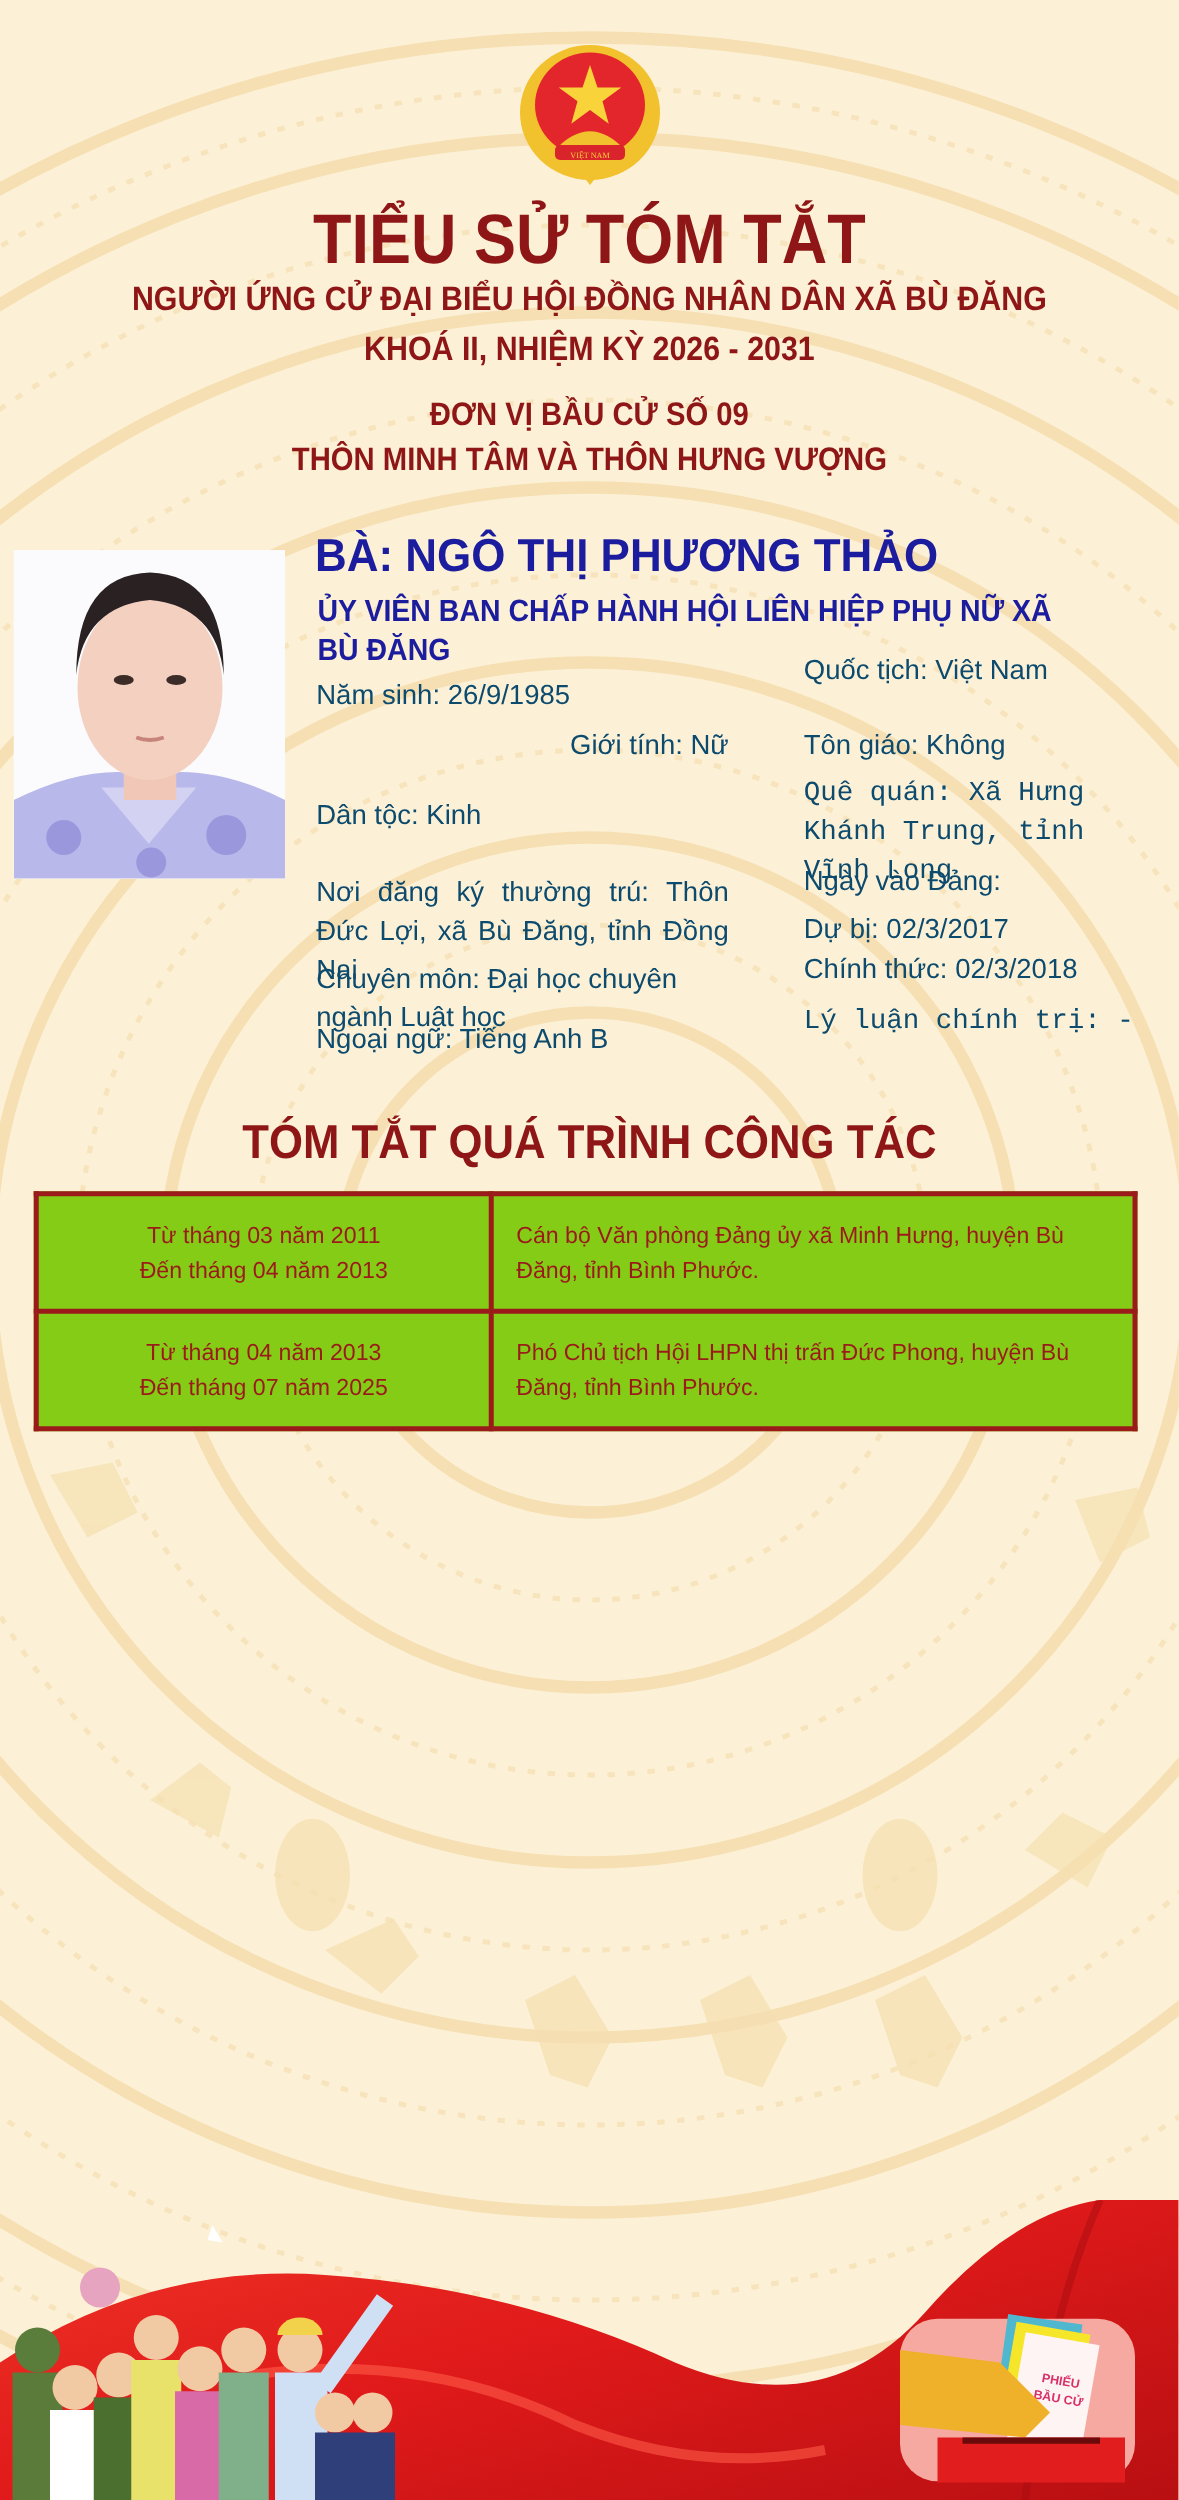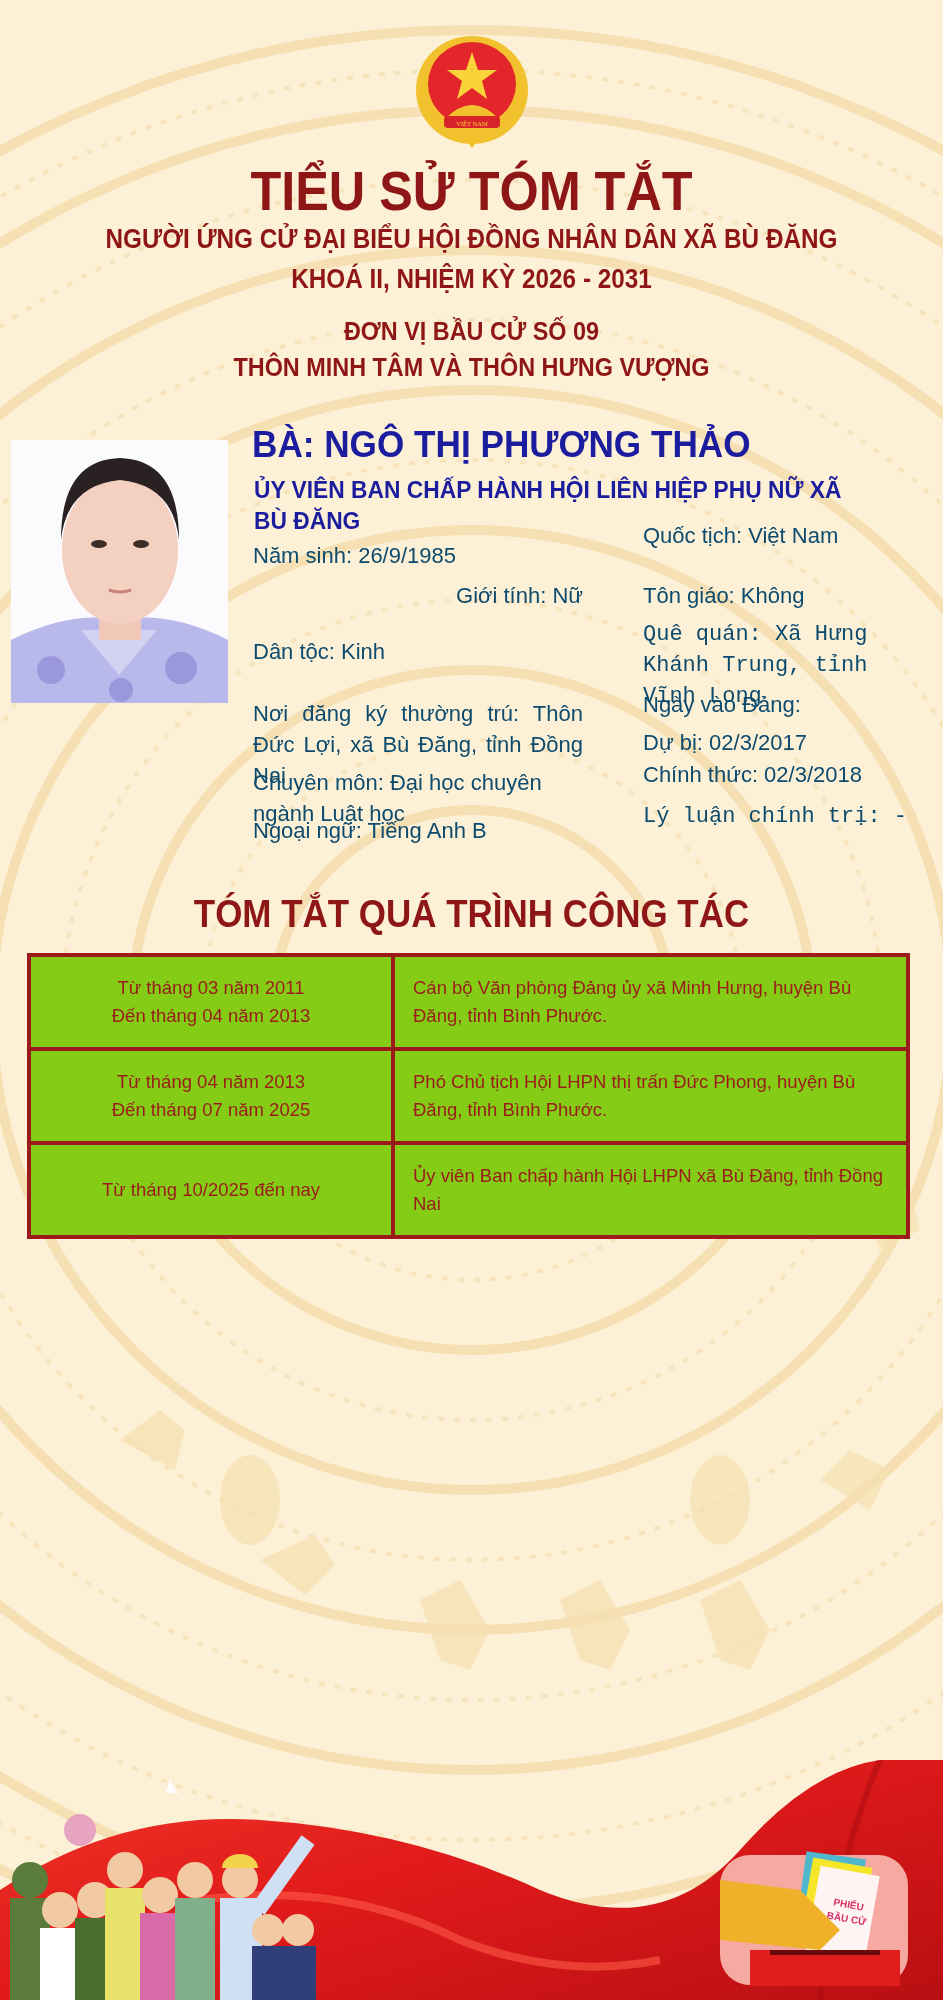--- a/index.html
+++ b/index.html
@@ -157,26 +157,20 @@
       <div>Đến tháng 04 năm 2013</div>
     </td>
     <td class="desc">Cán bộ Văn phòng Đảng ủy xã Minh Hưng, huyện Bù Đăng, tỉnh Bình Phước.</td>
   </tr>
   <tr>
     <td class="period">
       <div>Từ tháng 04 năm 2013</div>
       <div>Đến tháng 07 năm 2025</div>
     </td>
     <td class="desc">Phó Chủ tịch Hội LHPN thị trấn Đức Phong, huyện Bù Đăng, tỉnh Bình Phước.</td>
-  </tr>
-  <tr>
-    <td class="period">
-      <div>Từ tháng 10/2025 đến nay</div>
-    </td>
-    <td class="desc">Ủy viên Ban chấp hành Hội LHPN xã Bù Đăng, tỉnh Đồng Nai</td>
   </tr>
 </tbody>
   </table>
 
 <svg class="layer bottom-art" viewBox="0 0 943 240">
   <defs>
     <linearGradient id="flag" x1="0" y1="0" x2="1" y2="1">
       <stop offset="0" stop-color="#f23a2a"></stop>
       <stop offset="0.5" stop-color="#e01a1a"></stop>
       <stop offset="1" stop-color="#b80f12"></stop>

